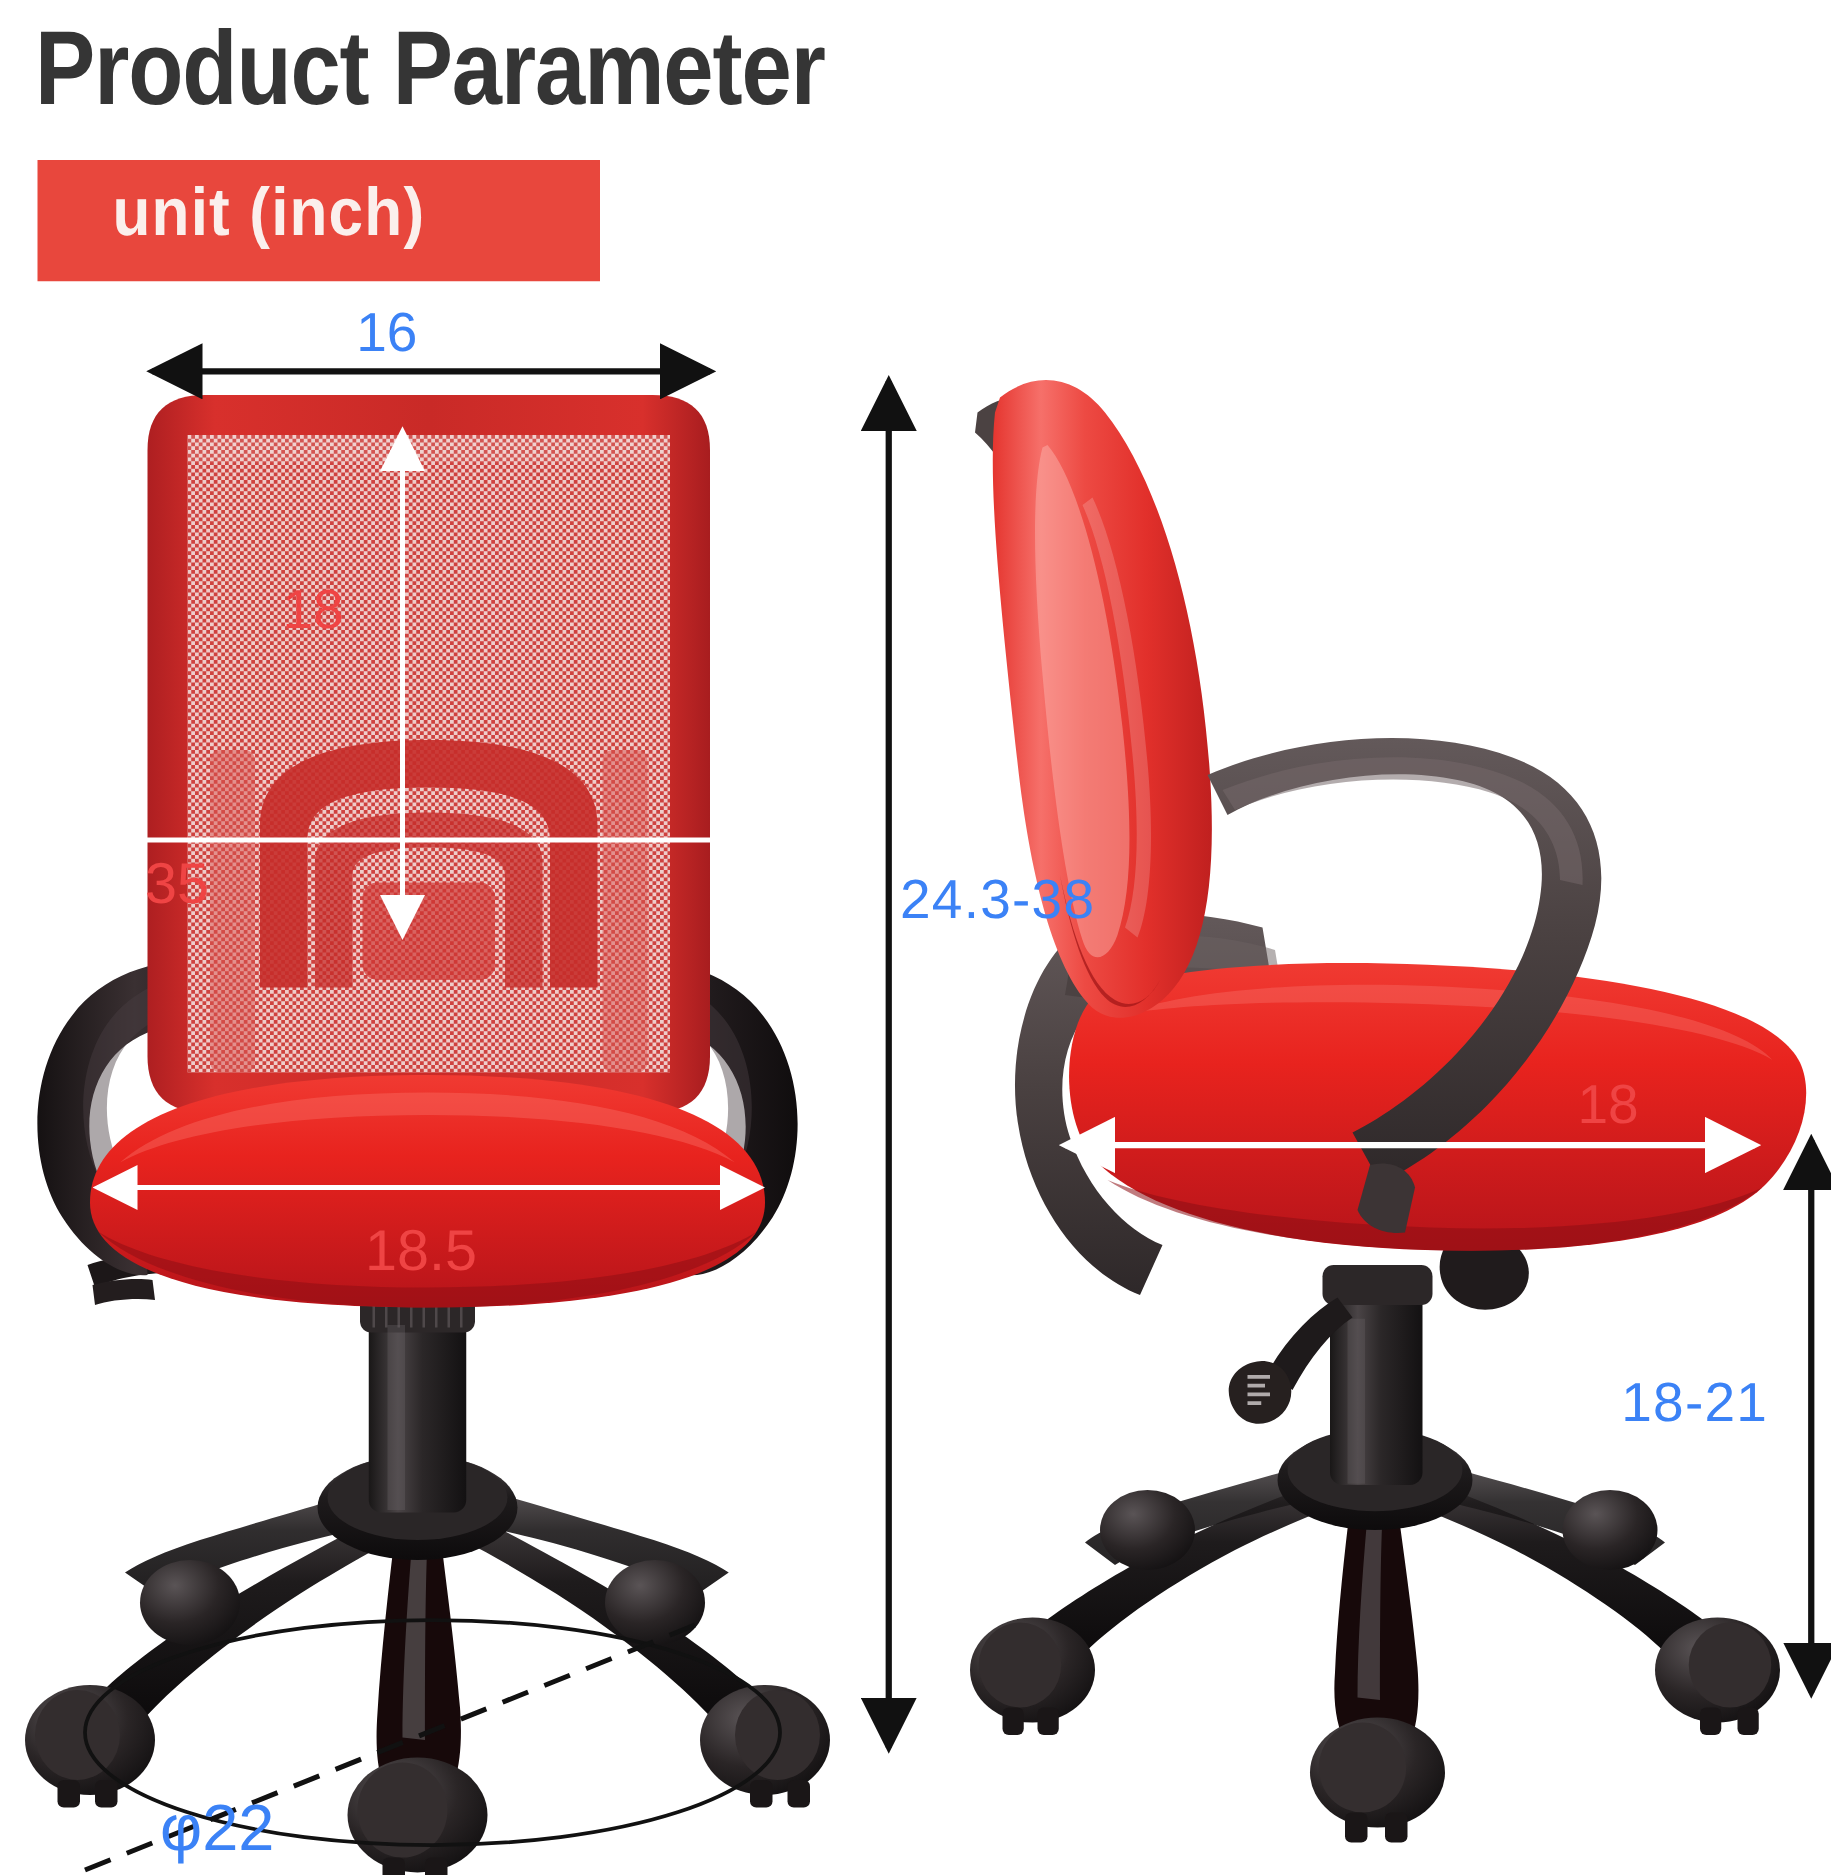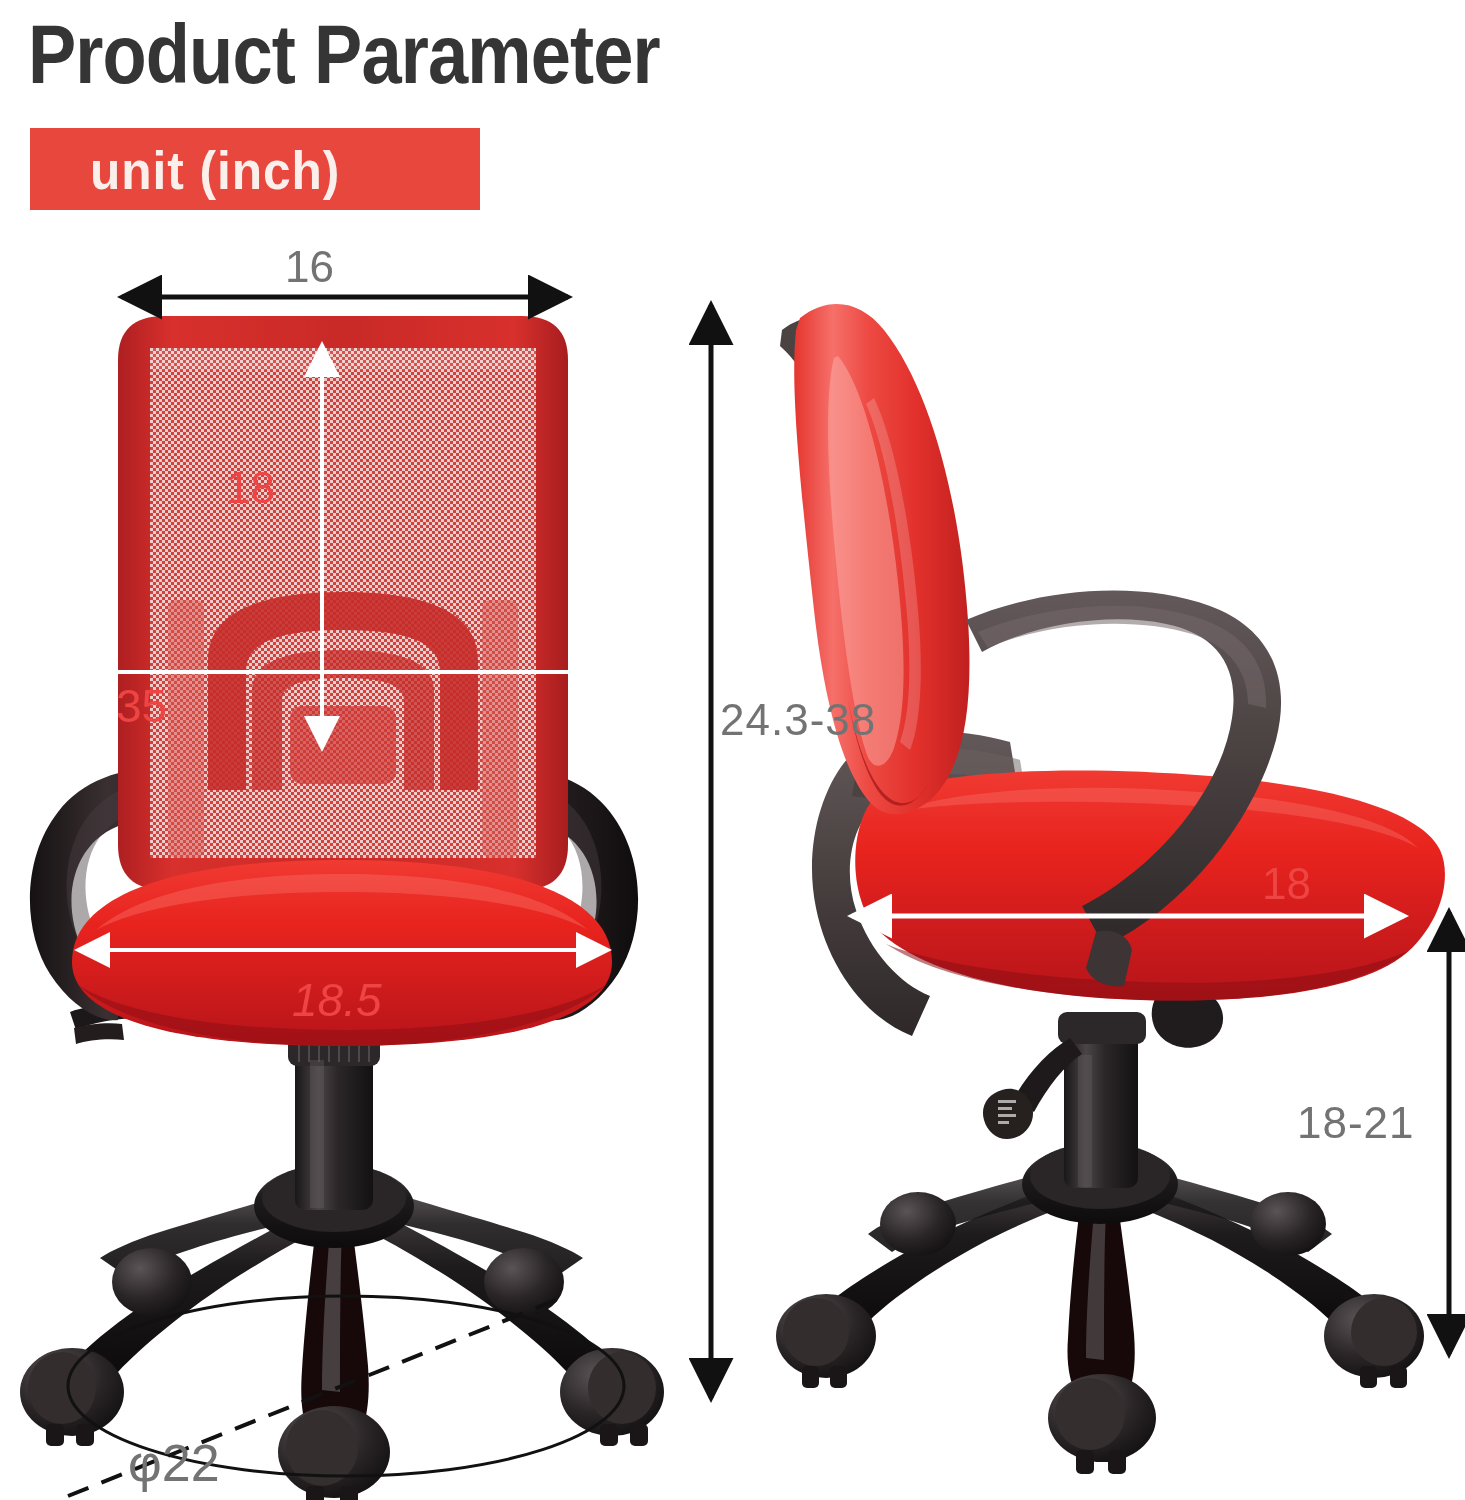--- a/index.html
+++ b/index.html
@@ -32,21 +32,21 @@
     color: #353535;
     transform: scaleX(0.86);
     transform-origin: left top;
     white-space: nowrap;
   }
   .unit-badge {
     position: absolute;
     left: 30px;
     top: 128px;
     width: 450px;
-    height: 82px;
+    height: 97px;
     background: #E8473D;
   }
   .unit-badge-text {
     position: absolute;
     left: 60px;
     top: 12px;
     font-family: "Liberation Sans", sans-serif;
     font-weight: bold;
     font-size: 54px;
     line-height: 60px;
@@ -58,35 +58,35 @@
   }
 
   
   .dim {
     position: absolute;
     font-family: "Liberation Sans", sans-serif;
     white-space: nowrap;
     pointer-events: none;
   }
   .dim-dark {
-    color: #737373;
+    color: #3b82f6;
     font-size: 44px;
     line-height: 46px;
   }
   .dim-white {
     color: #ef4444;
     font-size: 42px;
     line-height: 44px;
     text-align: center;
   }
 
   .lbl-16     { left: 285px;  top: 244px; }
   .lbl-18back { left: 226px;  top: 466px; font-size: 44px; }
   .lbl-22     { left: 116px;  top: 684px; font-size: 46px; }
-  .lbl-185    { left: 292px;  top: 978px; font-size: 46px; font-style: italic; }
+  .lbl-185    { left: 292px;  top: 978px; font-size: 46px; }
   .lbl-phi22  { left: 128px;  top: 1440px; font-size: 52px; }
   .lbl-3453 8 { }
   .lbl-3458   { left: 720px;  top: 697px; font-size: 44px; letter-spacing: 1px; }
   .lbl-18side { left: 1262px; top: 862px; font-size: 44px; }
   .lbl-1821   { left: 1297px; top: 1076px; font-size: 44px; letter-spacing: 1px; margin-top: 24px; }
 
   svg { display: block; }
   .art { position: absolute; left: 0; top: 0; }
 </style>
 </head>

